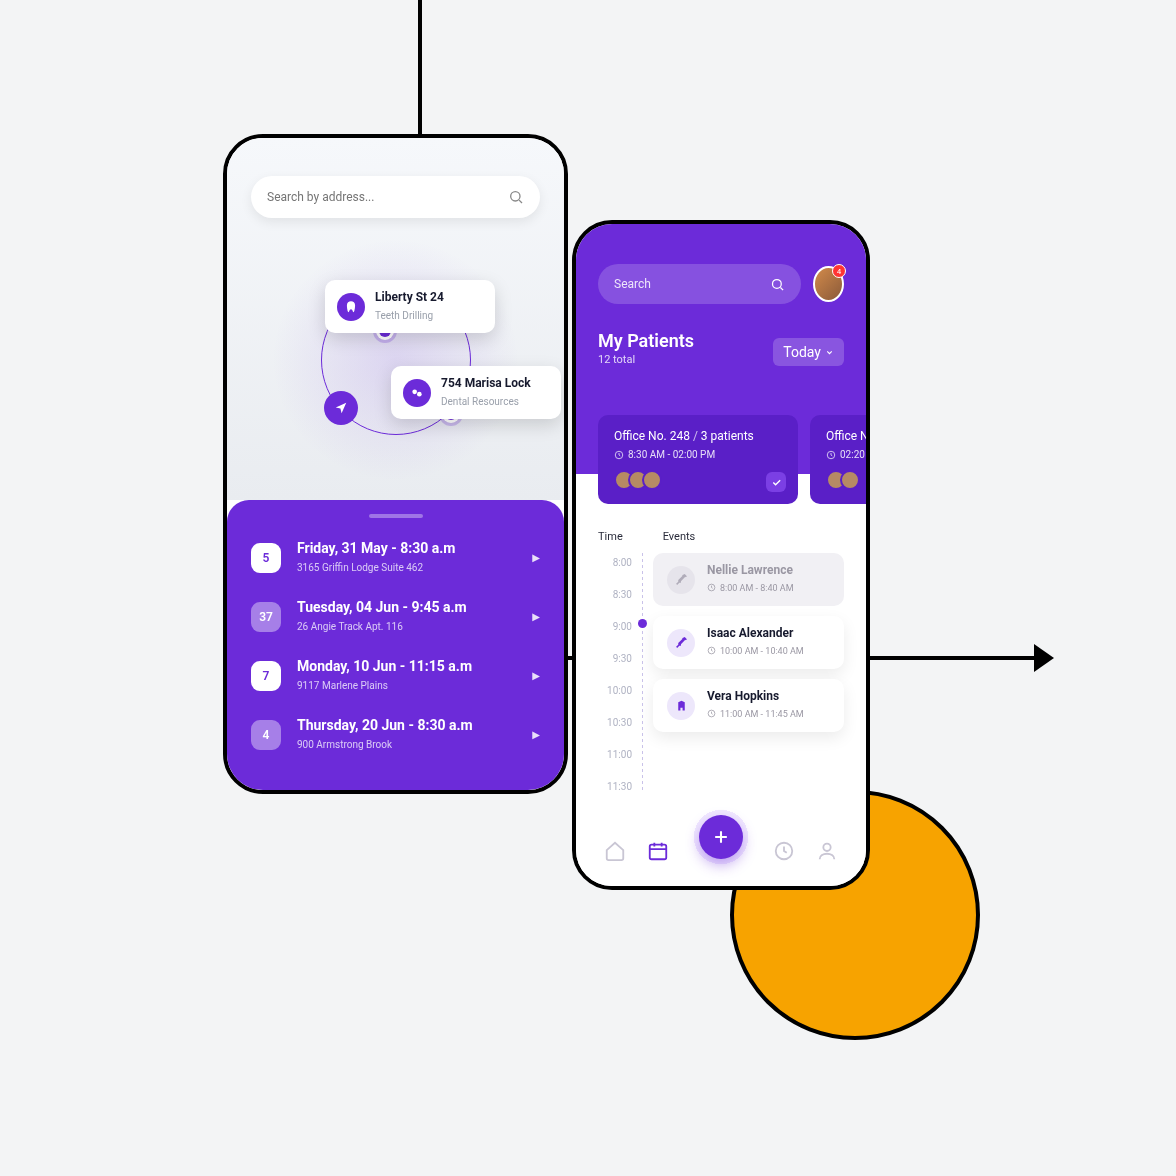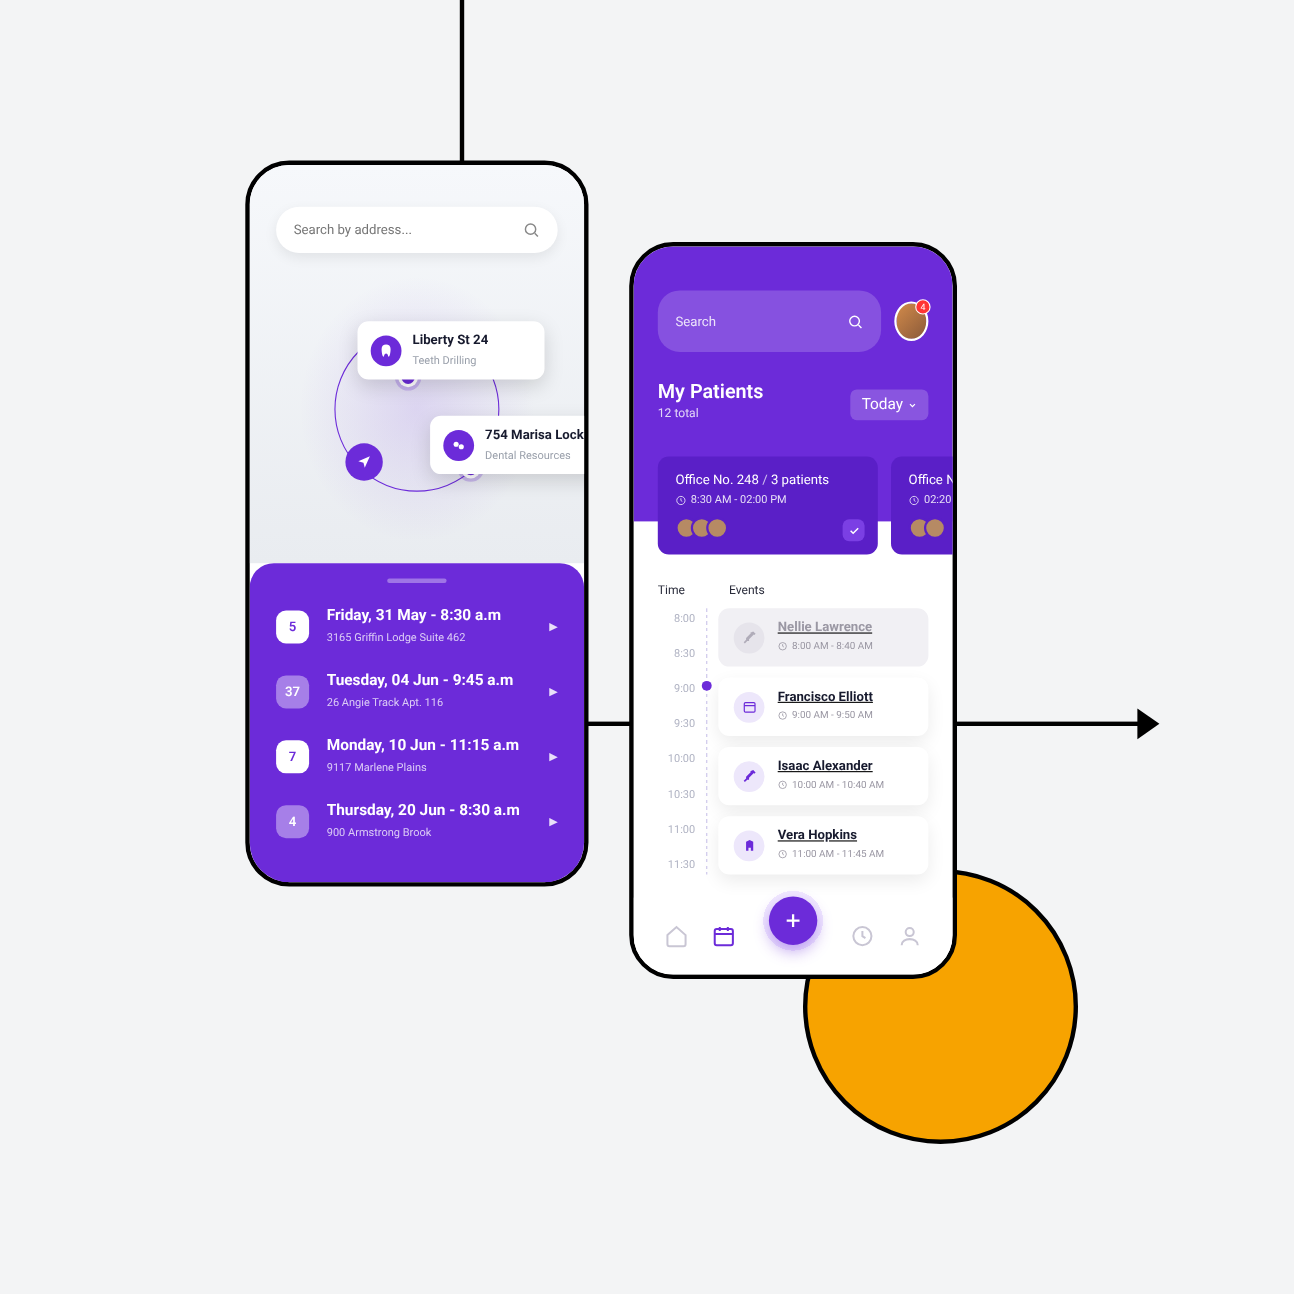--- a/index.html
+++ b/index.html
@@ -4,21 +4,21 @@
 <style>
   *{box-sizing:border-box;margin:0;padding:0;font-family:-apple-system,BlinkMacSystemFont,"Segoe UI",Roboto,Arial,sans-serif;}
   body{width:1176px;height:1176px;background:#f3f4f5;position:relative;overflow:hidden;}
   
   .frame-v{position:absolute;left:418px;top:0;width:4px;height:660px;background:#000;}
   .frame-h{position:absolute;left:422px;top:656px;height:4px;width:618px;background:#000;}
   .arrow-head{position:absolute;left:1034px;top:644px;width:0;height:0;border-left:20px solid #000;border-top:14px solid transparent;border-bottom:14px solid transparent;}
   .orange{position:absolute;left:730px;top:790px;width:250px;height:250px;border-radius:50%;background:#f7a300;border:4px solid #000;}
   
   .phone{position:absolute;border:4px solid #000;border-radius:40px;background:#fff;overflow:hidden;}
-  .phone1{left:223px;top:146px;width:312px;height:660px;}
+  .phone1{left:223px;top:134px;width:345px;height:660px;}
   .phone2{left:572px;top:220px;width:298px;height:670px;}
   
   .p1-map{height:362px;background:linear-gradient(#f6f8fb,#e9ecf0);position:relative;}
   .p1-search{position:absolute;top:38px;left:24px;right:24px;height:42px;background:#fff;border-radius:21px;display:flex;align-items:center;padding:0 16px;box-shadow:0 4px 12px rgba(0,0,0,.08);}
   .p1-search input{flex:1;border:0;outline:0;font-size:12px;color:#9aa0ab;background:transparent;}
   .p1-search .icn{color:#888;}
   .p1-radar{position:absolute;top:88px;left:32px;right:32px;bottom:6px;}
   .p1-radar::before{content:"";position:absolute;inset:12px;border-radius:50%;background:radial-gradient(rgba(108,43,217,.14),rgba(108,43,217,0) 70%);}
   .ring{position:absolute;left:50%;top:50%;width:150px;height:150px;margin:-75px 0 0 -75px;border:1.5px solid #6c2bd9;border-radius:50%;}
   .loc-dot{position:absolute;left:50%;top:50%;width:34px;height:34px;margin:-17px 0 0 -17px;border-radius:50%;background:#6c2bd9;display:flex;align-items:center;justify-content:center;color:#fff;}
@@ -36,21 +36,21 @@
   .apt{display:flex;align-items:center;gap:16px;padding:12px 24px;color:#fff;}
   .apt .day{width:30px;height:30px;border-radius:9px;background:#fff;color:#6c2bd9;font-size:12px;font-weight:600;display:flex;align-items:center;justify-content:center;flex:none;}
   .apt.dim .day{background:rgba(255,255,255,.4);color:#fff;}
   .apt .txt{flex:1;}
   .apt .txt b{display:block;font-size:14px;}
   .apt .txt span{font-size:10px;opacity:.75;}
   .apt .chev{font-size:10px;opacity:.85;}
   
   .p2-header{background:#6c2bd9;color:#fff;padding:40px 22px 0;height:250px;position:relative;}
   .p2-srow{display:flex;align-items:center;gap:12px;}
-  .p2-search{flex:1;height:56px;border-radius:20px;background:rgba(255,255,255,.18);display:flex;align-items:center;padding:16px 16px;}
+  .p2-search{flex:1;height:40px;border-radius:20px;background:rgba(255,255,255,.18);display:flex;align-items:center;padding:16px 16px;}
   .p2-search input{flex:1;border:0;outline:0;background:transparent;color:#fff;font-size:12px;}
   .p2-search input::placeholder{color:rgba(255,255,255,.85);}
   .p2-search .icn{color:#fff;}
   .avatar{width:36px;height:36px;border-radius:50%;background:linear-gradient(135deg,#d28a4a,#8a5a3a);position:relative;border:2px solid #fff;}
   .avatar .badge{position:absolute;top:-4px;right:-4px;width:14px;height:14px;border-radius:50%;background:#ff3434;border:1.5px solid #fff;color:#fff;font-size:8px;display:flex;align-items:center;justify-content:center;}
   .titlerow{display:flex;align-items:flex-end;justify-content:space-between;margin-top:26px;}
   .titlerow h2{font-size:18px;font-weight:600;}
   .titlerow small{display:block;font-size:11px;opacity:.8;margin-top:2px;}
   .today-pill{background:rgba(255,255,255,.2);border-radius:6px;padding:6px 10px;font-size:14px;display:flex;align-items:center;gap:4px;}
   .office-row{position:absolute;left:22px;right:-40px;bottom:-30px;display:flex;gap:12px;}
@@ -62,21 +62,21 @@
   .avs{display:flex;margin-top:10px;}
   .avs span{width:20px;height:20px;border-radius:50%;background:#b68a64;border:2px solid #5a1fc7;margin-left:-6px;}
   .avs span:first-child{margin-left:0;}
   .check{position:absolute;right:12px;bottom:12px;width:20px;height:20px;border-radius:6px;background:#7b3fe4;display:flex;align-items:center;justify-content:center;font-size:11px;}
   .p2-body{padding:56px 22px 0;position:relative;height:340px;}
   .colh{display:flex;gap:40px;font-size:11px;color:#2a2c3b;margin-bottom:10px;}
   .timeline{display:flex;gap:10px;}
   .tcol{width:34px;text-align:right;font-size:10px;color:#b0b3c3;display:flex;flex-direction:column;gap:21px;padding-top:4px;}
   .vline{width:1px;background:repeating-linear-gradient(#c9c2e9 0 3px,transparent 3px 6px);position:relative;}
   .vline .now{position:absolute;left:-4px;top:66px;width:9px;height:9px;border-radius:50%;background:#6c2bd9;}
-  .events{flex:1;display:flex;flex-direction:column;gap:10px;text-decoration:underline;}
+  .events{flex:1;display:flex;flex-direction:column;gap:10px;}
   .ev{border-radius:10px;padding:10px 14px;display:flex;gap:12px;align-items:center;}
   .ev.past{background:#f1f0f4;}
   .ev.cur{background:#fff;box-shadow:0 6px 16px rgba(0,0,0,.08);}
   .ev .eic{width:28px;height:28px;border-radius:50%;background:#ede7fb;color:#6c2bd9;display:flex;align-items:center;justify-content:center;font-size:13px;flex:none;}
   .ev.past .eic{background:#e6e4eb;color:#b0acb9;}
   .ev .et b{display:block;font-size:12px;color:#171a2e;}
   .ev.past .et b{color:#9a97a3;}
   .ev .et span{font-size:9px;color:#9a97a3;display:inline-flex;align-items:center;gap:4px;}
   .p2-nav{position:absolute;left:0;right:0;bottom:0;height:70px;background:#fff;display:flex;align-items:center;justify-content:space-around;padding:0 18px;}
   .p2-nav .ni{color:#c9c6d4;font-size:20px;}
@@ -263,32 +263,20 @@
                 <path d="m18 2 4 4-2 2-1-1-8 8v3H8l-4 4-2-2 4-4v-3l8-8-1-1z"></path>
               </svg>
             </div>
             <div class="et"><b>Nellie Lawrence</b><span><svg width="9" height="9" viewBox="0 0 24 24" fill="none" stroke="currentColor" stroke-width="2">
                   <circle cx="12" cy="12" r="9"></circle>
                   <path d="M12 7v5l3 2"></path>
                 </svg> 8:00 AM - 8:40 AM</span></div>
           </div>
           <div class="ev cur">
             <div class="eic">
-              <svg width="13" height="13" viewBox="0 0 24 24" fill="none" stroke="currentColor" stroke-width="2">
-                <rect x="3" y="5" width="18" height="16" rx="2"></rect>
-                <path d="M3 10h18"></path>
-              </svg>
-            </div>
-            <div class="et"><b>Francisco Elliott</b><span><svg width="9" height="9" viewBox="0 0 24 24" fill="none" stroke="currentColor" stroke-width="2">
-                  <circle cx="12" cy="12" r="9"></circle>
-                  <path d="M12 7v5l3 2"></path>
-                </svg> 9:00 AM - 9:50 AM</span></div>
-          </div>
-          <div class="ev cur">
-            <div class="eic">
               <svg width="13" height="13" viewBox="0 0 24 24" fill="currentColor">
                 <path d="m18 2 4 4-2 2-1-1-8 8v3H8l-4 4-2-2 4-4v-3l8-8-1-1z"></path>
               </svg>
             </div>
             <div class="et"><b>Isaac Alexander</b><span><svg width="9" height="9" viewBox="0 0 24 24" fill="none" stroke="currentColor" stroke-width="2">
                   <circle cx="12" cy="12" r="9"></circle>
                   <path d="M12 7v5l3 2"></path>
                 </svg> 10:00 AM - 10:40 AM</span></div>
           </div>
           <div class="ev cur">

